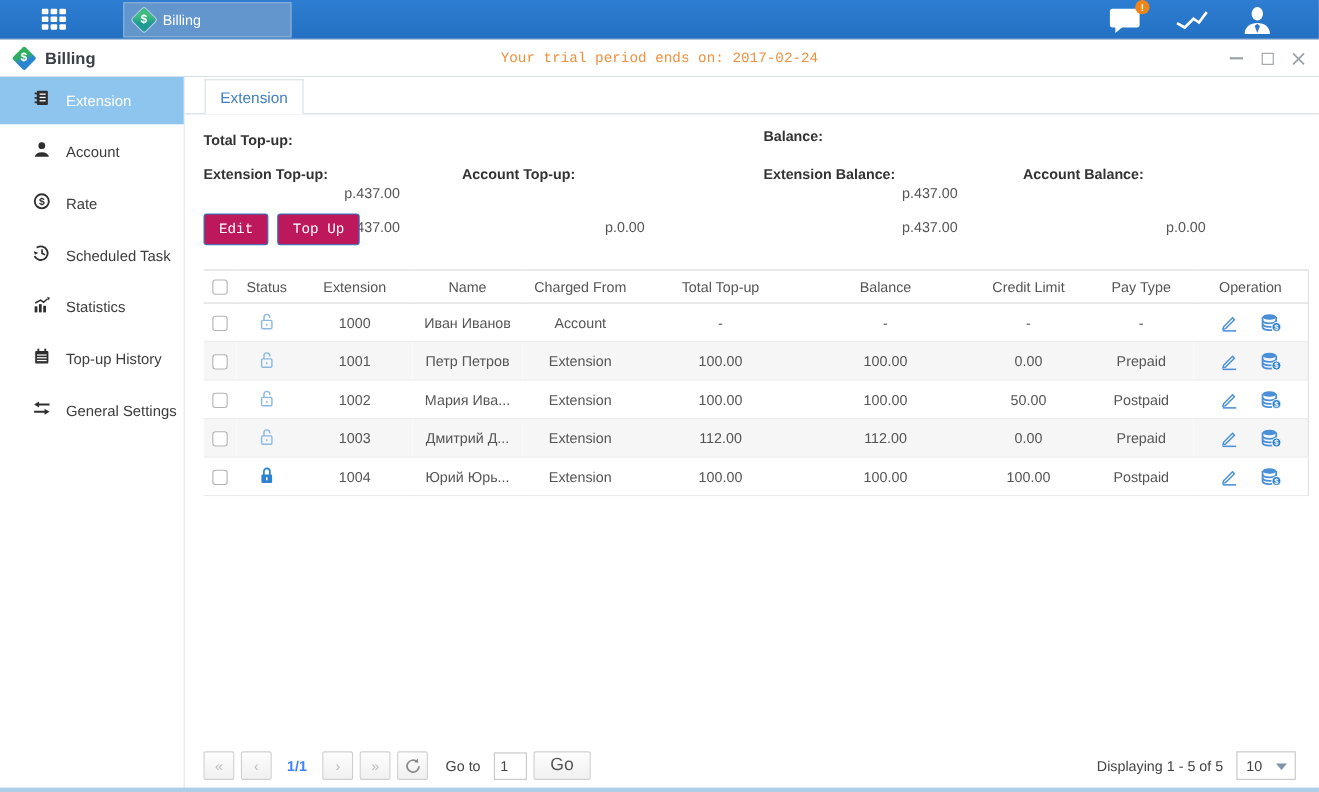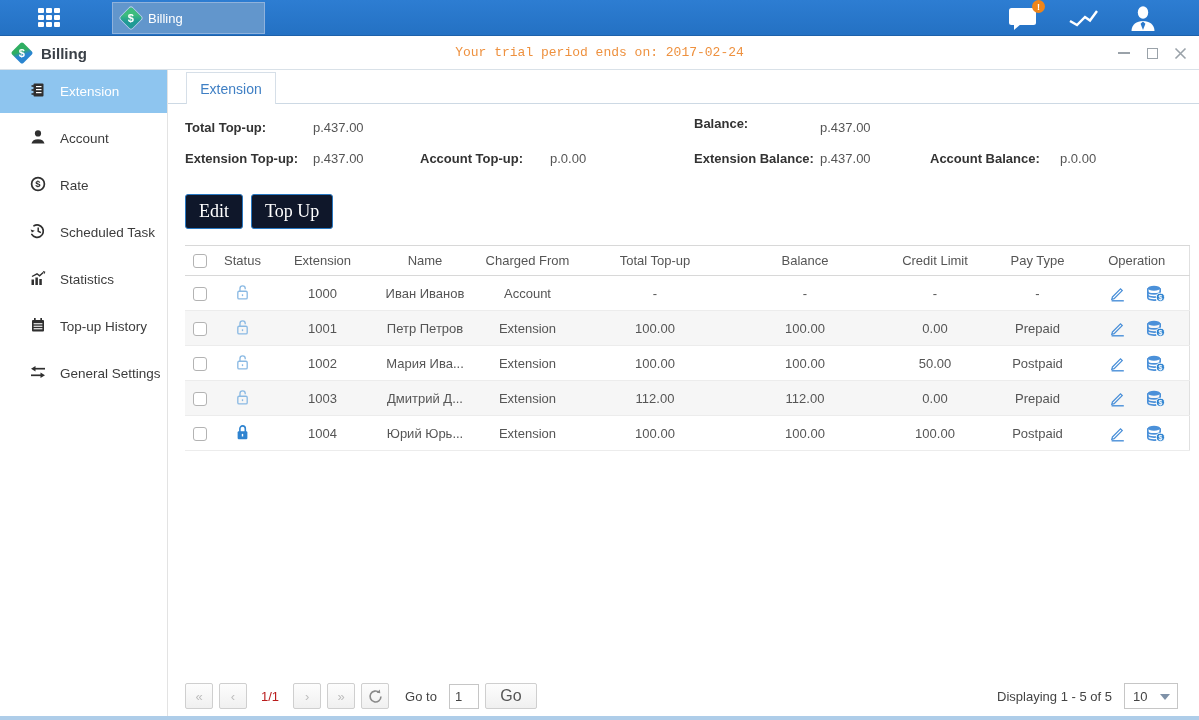--- a/index.html
+++ b/index.html
@@ -58,26 +58,26 @@
   
   .content { position:absolute; left:168px; top:70px; right:0; bottom:0; background:#fff; }
   .tabstrip { position:absolute; left:0; top:0; right:0; height:34px;
     border-bottom:1px solid #cdd9e4; }
   .tab { position:absolute; left:18px; top:2px; width:90px; height:32px;
     background:#fff; border:1px solid #d6dfe8; border-bottom:none;
     display:flex; align-items:center; justify-content:center;
     font-size:14px; color:#3f7fc4; cursor:pointer; }
 
   .sum-label { position:absolute; font-size:13px; font-weight:bold; color:#333; }
-  .sum-value { position:absolute; font-size:13px; color:#555; }
+  .sum-value { position:absolute; font-size:13px; color:#555;margin-top:48px; }
 
   .actions { position:absolute; left:17px; top:124px; display:flex; gap:8px; }
-  .btn-blue { background:#0f172a; border:1px solid #2878c2; color:#fff; font-size:18px;
+  .btn-blue { background:#be185d; border:1px solid #2878c2; color:#fff; font-size:13px;
     border-radius:3px; padding:6px 13px; cursor:pointer;
-    font-family:Liberation Serif, serif; }
+    font-family:Liberation Mono, monospace; }
 
   
   .grid { position:absolute; left:17px; top:175px; width:1004px; }
   table { border-collapse:collapse; width:1004px; table-layout:fixed;
     border-right:1px solid #e0e0e0; }
   thead th { height:30px; border-top:1px solid #d8d8d8; border-bottom:1px solid #d8d8d8;
     font-weight:normal; font-size:13px; color:#555; text-align:center; cursor:pointer; }
   tbody td { height:35px; border-bottom:1px solid #ececec; font-size:13px; color:#555;
     text-align:center; white-space:nowrap; overflow:hidden; }
   tbody tr:nth-child(even) { background:#f6f6f6; }
@@ -85,21 +85,21 @@
     border-radius:3px; background:#fff; cursor:pointer; vertical-align:middle; }
   .op-icons { display:flex; justify-content:center; gap:20px; align-items:center; }
   .op-icons span { cursor:pointer; display:flex; }
 
   
   .pager { position:absolute; left:17px; right:10px; top:613px; height:30px; }
   .pager-left { position:absolute; left:0; top:0; display:flex; align-items:center; gap:6px; }
   .pg-btn { width:28px; height:26px; border:1px solid #cfcfcf; border-radius:2px;
     background:linear-gradient(#fdfdfd,#f0f0f0); color:#bdbdbd; font-size:13px;
     display:flex; align-items:center; justify-content:center; cursor:pointer; }
-  .pg-ind { font-size:13px; color:#b91c1c; margin:0 8px; }
+  .pg-ind { font-size:13px; color:#3b82f6; margin:0 8px;font-weight:bold; }
   .goto-lbl { font-size:13px; color:#444; margin:0 6px 0 10px; }
   .goto-input { width:30px; height:25px; border:1px solid #c6c6c6; font-size:13px;
     color:#444; padding-left:5px; font-family:"Liberation Sans","DejaVu Sans",sans-serif; }
   .go-btn { width:52px; height:26px; border:1px solid #cfcfcf; border-radius:2px;
     background:linear-gradient(#fdfdfd,#f0f0f0); color:#555; font-size:16px;
     cursor:pointer; font-family:"Liberation Sans","DejaVu Sans",sans-serif; }
   .pager-right { position:absolute; right:11px; top:0; display:flex; align-items:center; gap:12px; }
   .displaying { font-size:13px; color:#444; }
   .page-size { position:relative; width:54px; height:26px; border:1px solid #c6c6c6;
     background:#fff; display:flex; align-items:center; padding-left:8px;

